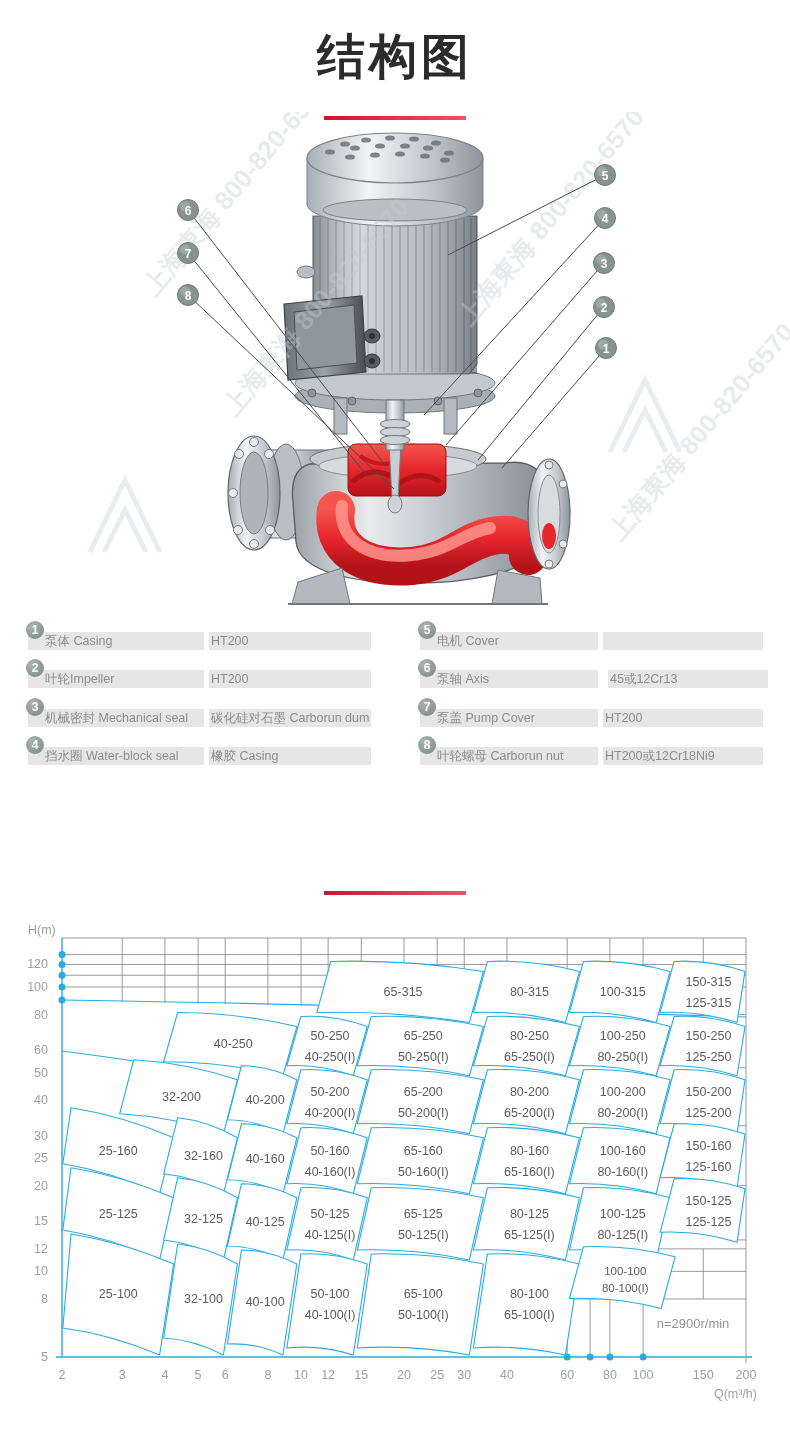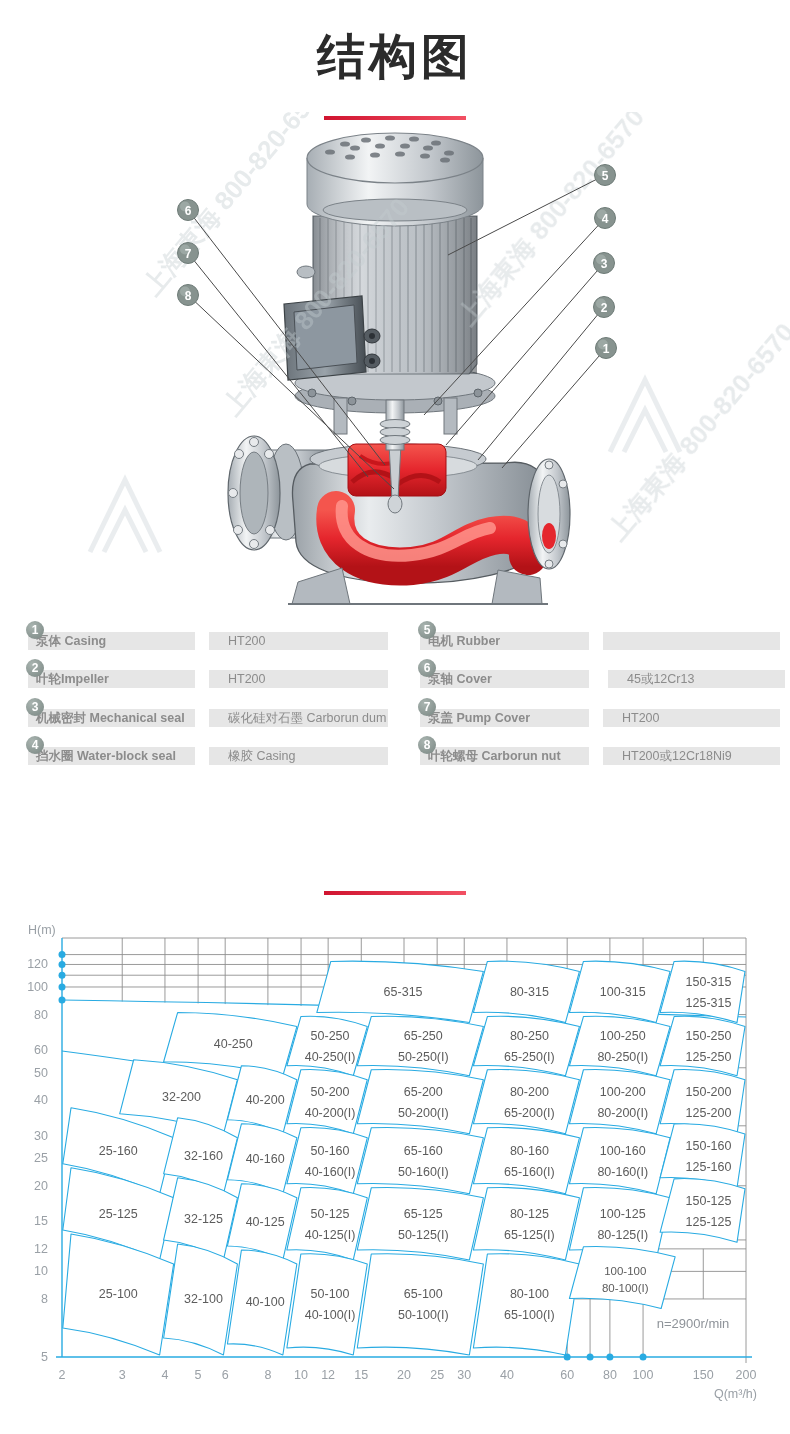--- a/index.html
+++ b/index.html
@@ -11,22 +11,22 @@
   .pump-svg{position:absolute;left:0;top:112px;}
   .parts{position:absolute;width:352px;height:165px;}
   #parts-left{left:28px;top:617px;}
   #parts-right{left:420px;top:617px;}
   .prow{position:absolute;left:0;width:352px;height:34px;}
   .pbadge{position:absolute;left:-2px;top:0;width:18px;height:18px;border-radius:50%;z-index:2;
           background:radial-gradient(circle at 35% 30%,#aab5b1,#798682);
           color:#fff;font-size:12px;font-weight:700;text-align:center;line-height:18px;}
   .pcell{position:absolute;top:11px;height:18px;background:#e6e6e6;color:#8c8c8c;
          font-size:12.5px;line-height:18px;white-space:nowrap;overflow:hidden;z-index:1;}
-  .pcell.name{left:0;padding-left:8px;font-weight:bold;}
-  .pcell.val{padding-left:19px;}
+  .pcell.name{left:0;padding-left:17px;}
+  .pcell.val{padding-left:2px;}
   #chart{position:absolute;left:0;top:920px;}
   .chart-txt{font-family:"Liberation Sans","DejaVu Sans",sans-serif;}
 </style>
 </head>
 <body>
 
 <div class="page">
 
   <h1 class="sec-title" style="top:22px;">结构图</h1>
   <div class="redbar" style="top:116px;"></div>
@@ -268,26 +268,26 @@
       </div>
       <div class="prow" style="top: 119.2px;">
         <div class="pbadge">4</div>
         <div class="pcell name" style="width:159px">挡水圈 Water-block seal</div>
         <div class="pcell val" style="left:181px;width:160px">橡胶 Casing</div>
       </div>
     </div>
   <div id="parts-right" class="parts">
       <div class="prow" style="top: 4px;">
         <div class="pbadge">5</div>
-        <div class="pcell name" style="width:161px">电机 Rubber</div>
+        <div class="pcell name" style="width:161px">电机 Cover</div>
         <div class="pcell val" style="left:183px;width:158px"></div>
       </div>
       <div class="prow" style="top: 42.4px;">
         <div class="pbadge">6</div>
-        <div class="pcell name" style="width:161px">泵轴 Cover</div>
+        <div class="pcell name" style="width:161px">泵轴 Axis</div>
         <div class="pcell val" style="left:188px;width:158px">45或12Cr13</div>
       </div>
       <div class="prow" style="top: 80.8px;">
         <div class="pbadge">7</div>
         <div class="pcell name" style="width:161px">泵盖 Pump Cover</div>
         <div class="pcell val" style="left:183px;width:158px">HT200</div>
       </div>
       <div class="prow" style="top: 119.2px;">
         <div class="pbadge">8</div>
         <div class="pcell name" style="width:161px">叶轮螺母 Carborun nut</div>

